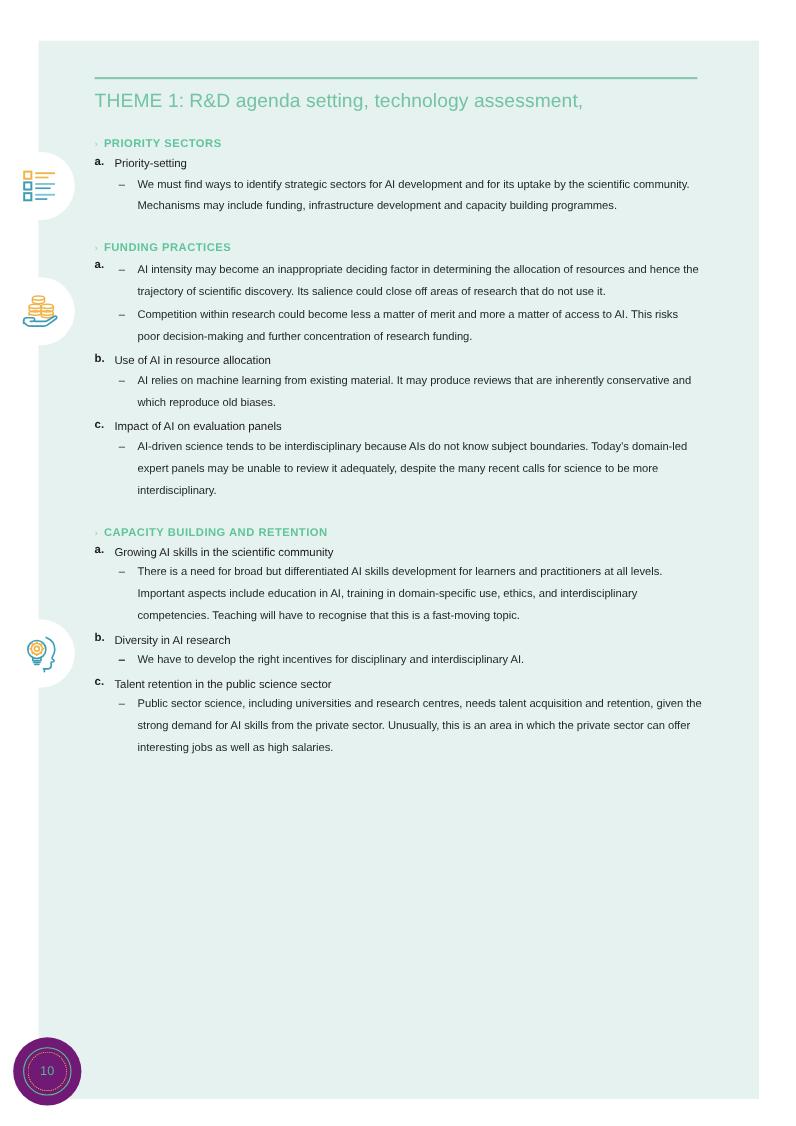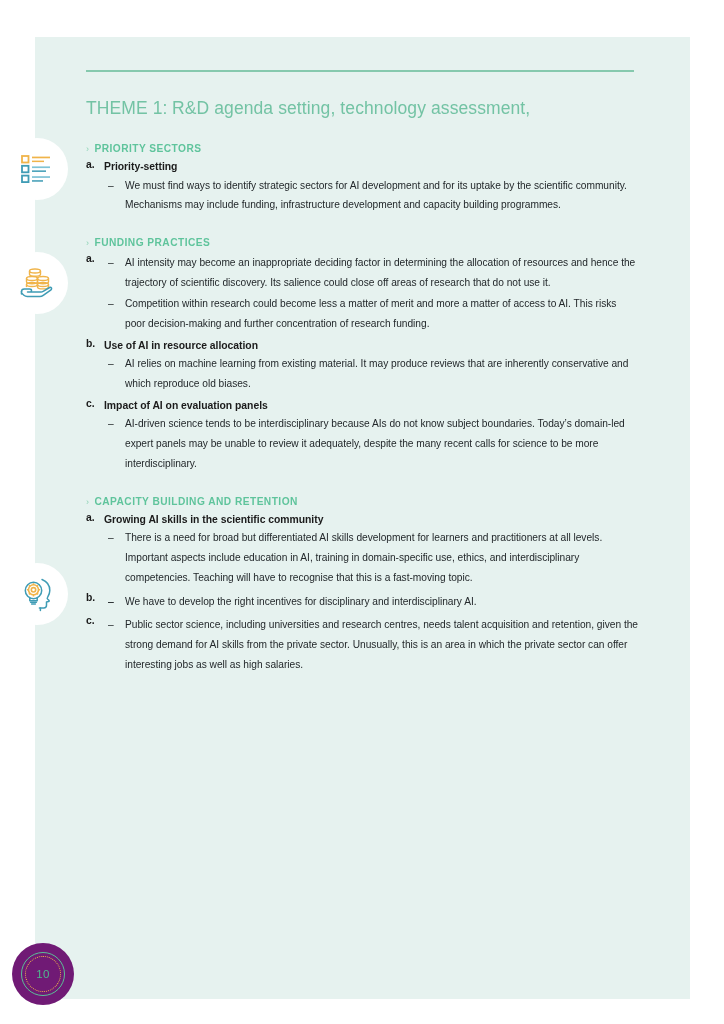--- a/index.html
+++ b/index.html
@@ -34,21 +34,21 @@
   }
 
   
   .theme-rule {
     height: 2px;
     background: #86c9ae;
     width: 548px;
     margin: 33px 0 0 0;
   }
   .theme-title {
-    margin-top: 24px;
+    margin-top: 7px;
     color: #73c3a4;
     font-size: 17.5px;
     line-height: 25px;
     font-weight: 400;
     letter-spacing: 0.1px;
   }
   .theme-title .theme-label {
     display: inline-block;
     width: 86px;
   }
@@ -87,21 +87,21 @@
   .item-letter {
     position: absolute;
     left: 0;
     top: 0;
     font-size: 10.4px;
     font-weight: bold;
     color: #1b1b1b;
   }
   .item-title {
     font-size: 10.4px;
-    font-weight: bold;
+    font-weight: normal;
     color: #1b1b1b;
     line-height: 15px;
     letter-spacing: -0.03px;
   }
 
   
   .dash-list {
     margin: 1px 0 0 0;
   }
   .dash-item {
@@ -303,27 +303,29 @@
         </div>
         <div class="item">
           <span class="item-letter">a.</span>
           <div class="item-title">Growing AI skills in the scientific community</div>
           <div class="dash-list">
             <div class="dash-item"><span class="dash">–</span><span>There is a need for broad but differentiated AI skills development for learners and practitioners at all levels. Important aspects include education in AI, training in domain-specific use, ethics, and interdisciplinary competencies. Teaching will have to recognise that this is a fast-moving topic.</span></div>
           </div>
         </div>
         <div class="item">
           <span class="item-letter">b.</span>
+          <div class="item-title">Diversity in AI research</div>
           <div class="dash-list">
             <div class="dash-item"><span class="dash">–</span></div>
             <div class="dash-item"><span class="dash">–</span><span>We have to develop the right incentives for disciplinary and interdisciplinary AI.</span></div>
           </div>
         </div>
         <div class="item">
           <span class="item-letter">c.</span>
+          <div class="item-title">Talent retention in the public science sector</div>
           <div class="dash-list">
             <div class="dash-item"><span class="dash">–</span><span>Public sector science, including universities and research centres, needs talent acquisition and retention, given the strong demand for AI skills from the private sector. Unusually, this is an area in which the private sector can offer interesting jobs as well as high salaries.</span></div>
           </div>
         </div>
       </div>
     </div>
 
 </div>
 
 </body></html>

